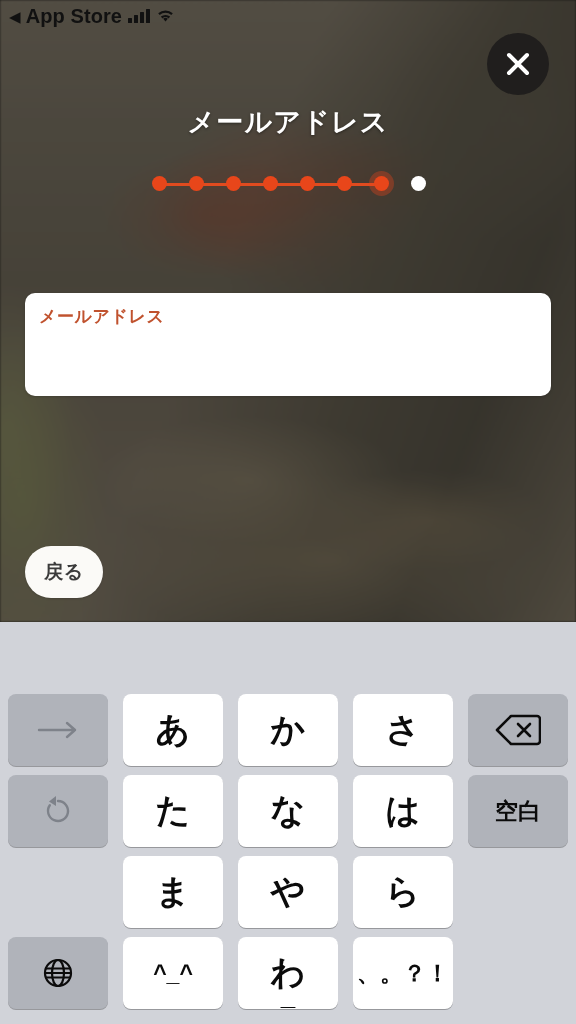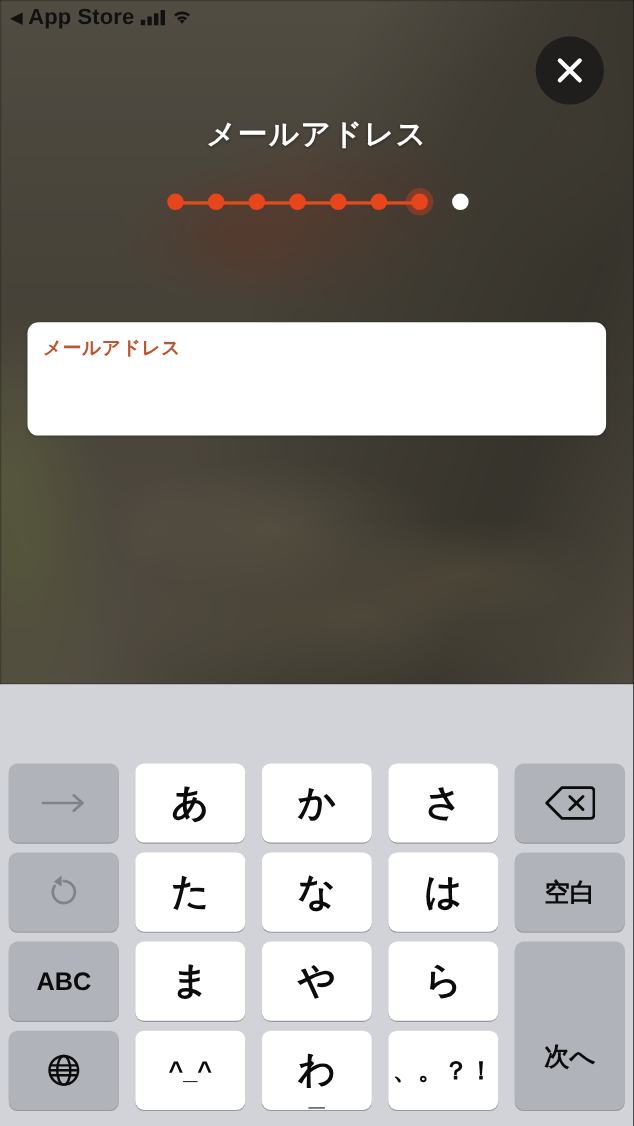--- a/index.html
+++ b/index.html
@@ -180,20 +180,23 @@
   <div class="dot done" style="left:300px"></div>
   <div class="dot done" style="left:337px"></div>
   <div class="dot current" style="left:374px"></div>
   <div class="dot future" style="left:411px"></div>
 
   <div class="input-card">
     <div class="input-label">メールアドレス</div>
     <input class="input-field" type="text" placeholder="" style="">
   </div>
 
+  <div class="back-btn">
+    <span>戻る</span>
+  </div>
 
   <div class="keyboard">
     <div class="suggestbar"></div>
     <div class="keys" id="keys">
         <div class="key dark fn dim" style="left: 8px; width: 100px; top: 0px; height: 72px;">
           <span style="display: flex;">
             <svg width="46" height="20" viewBox="0 0 46 20">
               <path d="M4 10h36M32 3l8 7-8 7" stroke="currentColor" stroke-width="2.4" fill="none" stroke-linecap="round" stroke-linejoin="round"></path>
             </svg>
           </span>
@@ -228,34 +231,28 @@
         </div>
         <div class="key light kana" style="left: 238px; width: 100px; top: 81px; height: 72px;">
           <span>な</span>
         </div>
         <div class="key light kana" style="left: 353px; width: 100px; top: 81px; height: 72px;">
           <span>は</span>
         </div>
         <div class="key dark small" style="left: 468px; width: 100px; top: 81px; height: 72px;">
           <span>空白</span>
         </div>
-        <div class="key dark small" style="left: 8px; width: 100px; top: 162px; height: 72px;">
-          <span>ABC</span>
-        </div>
         <div class="key light kana" style="left: 123px; width: 100px; top: 162px; height: 72px;">
           <span>ま</span>
         </div>
         <div class="key light kana" style="left: 238px; width: 100px; top: 162px; height: 72px;">
           <span>や</span>
         </div>
         <div class="key light kana" style="left: 353px; width: 100px; top: 162px; height: 72px;">
           <span>ら</span>
-        </div>
-        <div class="key dark small" style="left: 468px; width: 100px; top: 162px; height: 153px;">
-          <span class="next-label">次へ</span>
         </div>
         <div class="key dark fn" style="left: 8px; width: 100px; top: 243px; height: 72px;">
           <span style="display: flex;">
             <svg width="34" height="34" viewBox="0 0 34 34">
               <circle cx="17" cy="17" r="13" fill="none" stroke="#0b0b0b" stroke-width="2.2"></circle>
               <ellipse cx="17" cy="17" rx="6" ry="13" fill="none" stroke="#0b0b0b" stroke-width="2.2"></ellipse>
               <path d="M4.3 12.5h25.4M4.3 21.5h25.4M4 17h26" stroke="#0b0b0b" stroke-width="2.2"></path>
             </svg>
           </span>
         </div>

